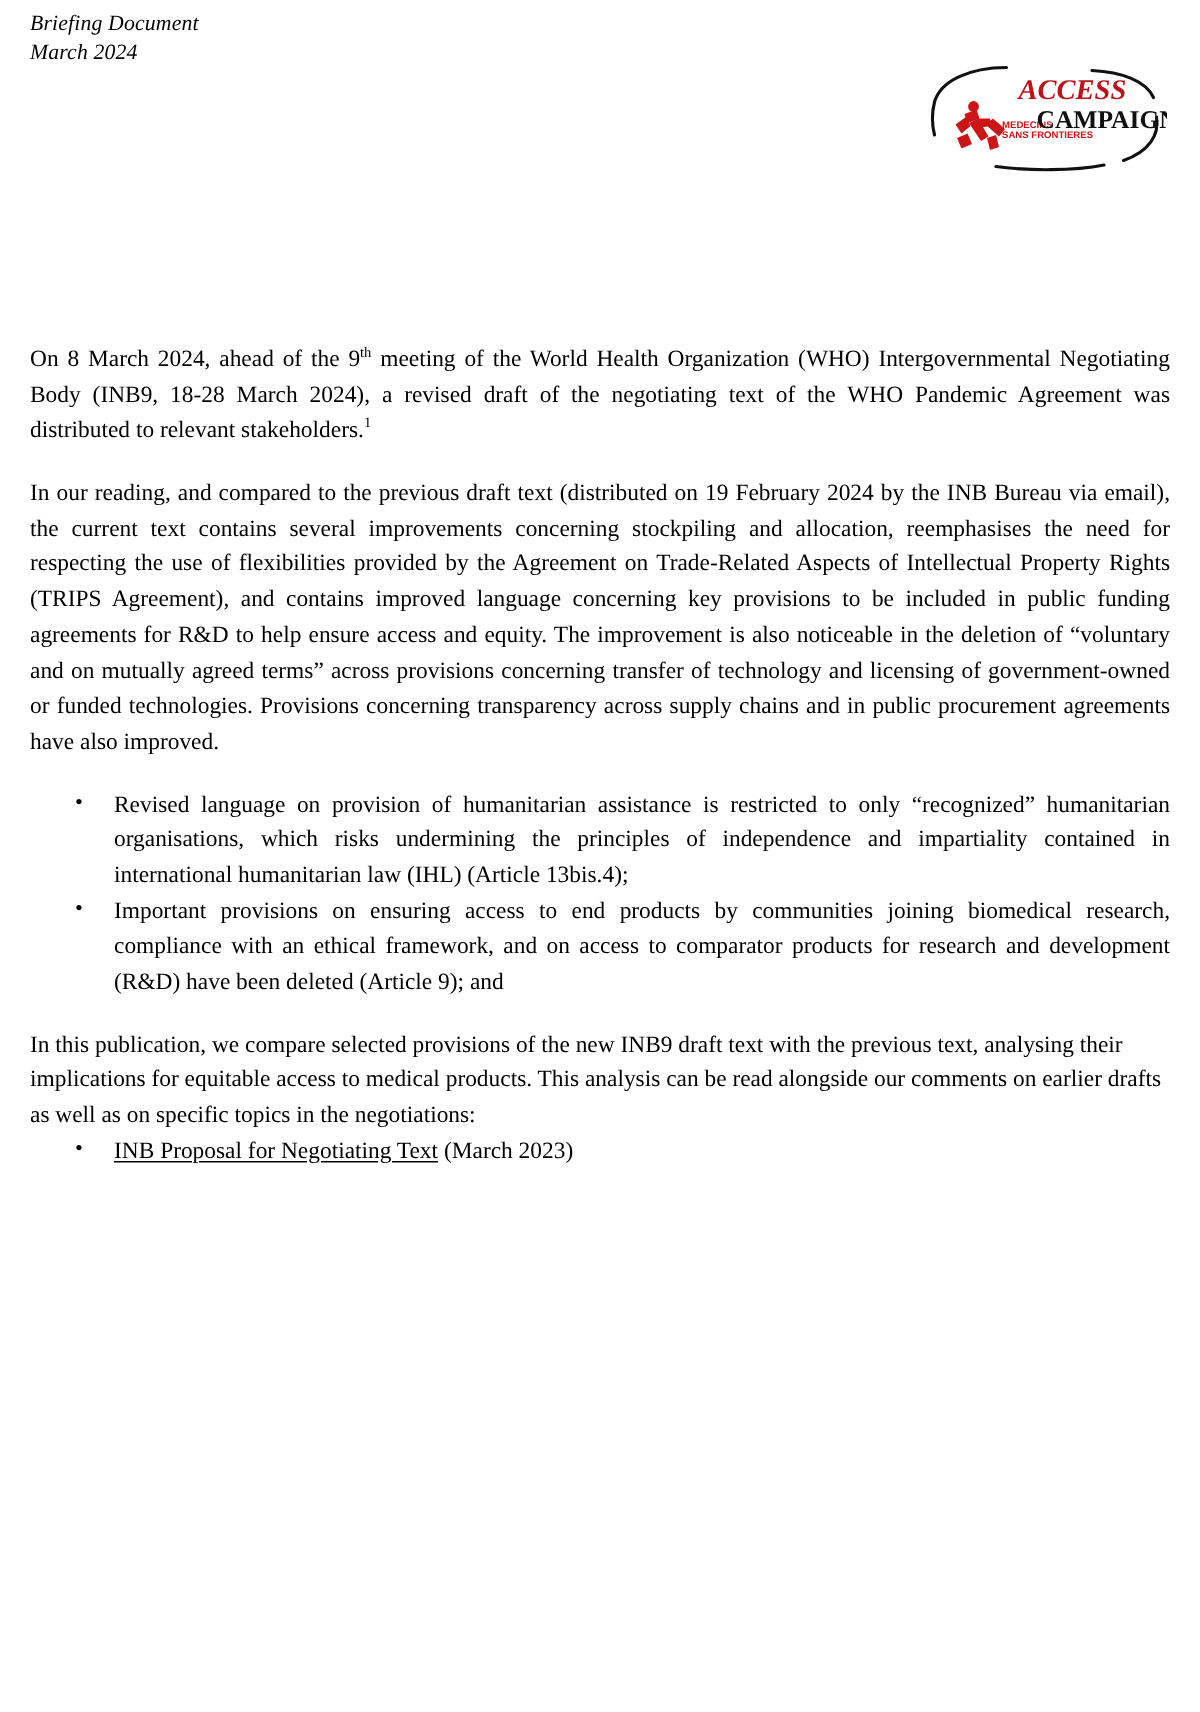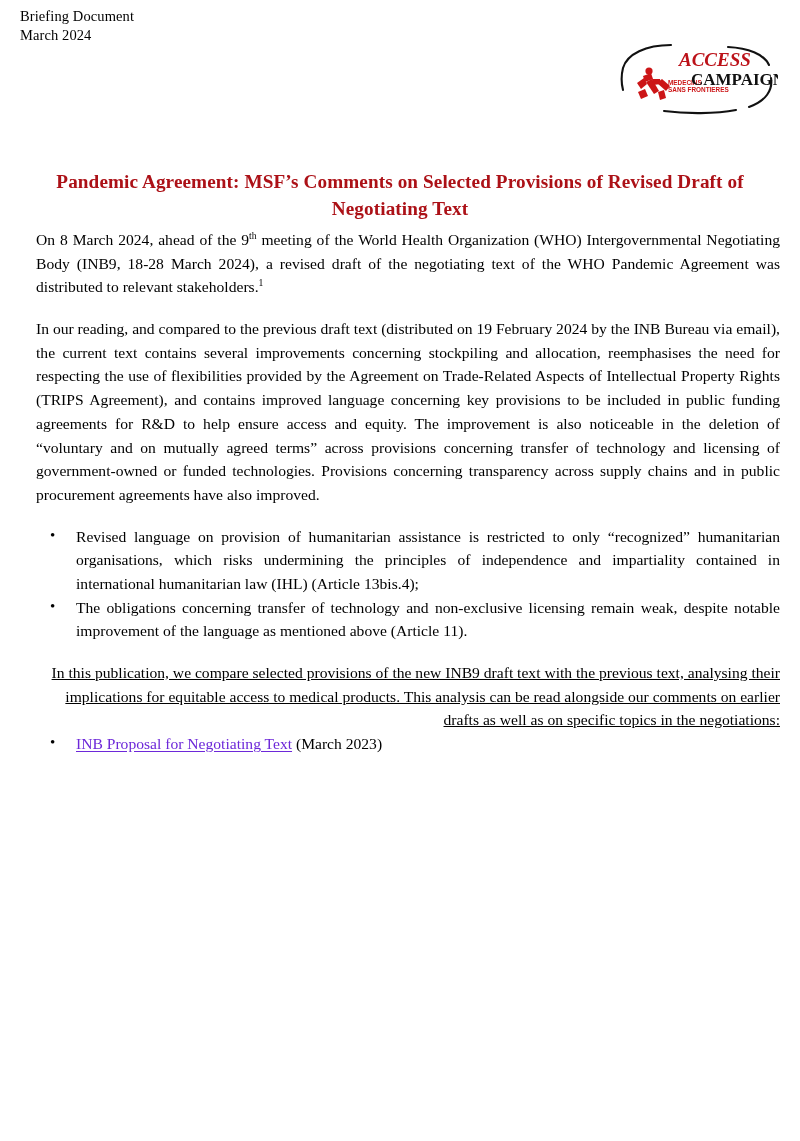--- a/index.html
+++ b/index.html
@@ -21,20 +21,21 @@
   }
 
   
   .doc-header {
     position: absolute;
     top: 7px;
     left: 20px;
     font-size: 14.5px;
     line-height: 1.28;
     letter-spacing: .1px;
+    font-style: italic;
   }
   .doc-header div { white-space: nowrap; }
 
   
   .logo {
     position: absolute;
     left: 616px;
     top: 38px;
     width: 162px;
     height: 84px;
@@ -58,25 +59,25 @@
   
   .content {
     position: absolute;
     left: 20px;
     top: 228px;
     width: 760px;
     font-size: 15.6px;
     line-height: 1.52;
   }
   p.para {
-    margin: 0 0 18px 16px;
+    margin: 0 0 18px 0;
     text-align: justify;
     text-justify: inter-word;
   }
-  p.para.flush { text-align: right; text-decoration: underline; }
+  p.para.flush { text-align: left; }
   p.tight { margin-bottom: 0; }
 
   ul.bullets {
     list-style: none;
     margin: 0 0 18px 0;
     padding: 0;
   }
   ul.bullets > li {
     position: relative;
     padding-left: 56px;
@@ -92,21 +93,21 @@
     font-size: 15px;
   }
   ul.bullets.links > li {
     text-align: left;
   }
   ul.bullets.links > li::before {
     left: 30px;
   }
 
   a.doclink {
-    color: #6d28d9;
+    color: #000000;
     text-underline-offset: 2px;
   }
   sup {
     font-size: 0.62em;
     vertical-align: super;
     line-height: 0;
   }
 </style>
 </head>
 <body>
@@ -138,35 +139,31 @@
         <path d="M22 54 l7 -3 l3 7 l-7 3 z"></path>
         <path d="M42 54 l6 -2 l2 8 l-6 2 z"></path>
       </g>
       <text x="52" y="47" font-family="'Liberation Sans', sans-serif" font-size="6.4" font-weight="bold" fill="#cc1517">MEDECINS</text>
       <text x="52" y="54" font-family="'Liberation Sans', sans-serif" font-size="6.4" font-weight="bold" fill="#cc1517">SANS FRONTIERES</text>
       <text x="63" y="28" font-family="'Liberation Serif', serif" font-size="19" font-style="italic" font-weight="bold" fill="#bc1219">ACCESS</text>
       <text x="75" y="47" font-family="'Liberation Serif', serif" font-size="17" font-weight="bold" fill="#111111">CAMPAIGN</text>
     </svg>
   </div>
 
-  <h1 class="doc-title">
-    <span>Pandemic Agreement: MSF’s Comments on Selected Provisions of Revised</span>
-    <span>Draft of Negotiating Text</span>
-  </h1>
 
   <div class="content">
 
     <p class="para"><span>On 8 March 2024, ahead of the 9</span><sup>th</sup><span> meeting of the World Health Organization (WHO) Intergovernmental Negotiating Body (INB9, 18-28 March 2024), a revised draft of the negotiating text of the WHO Pandemic Agreement was distributed to relevant stakeholders.</span><sup>1</sup></p>
 
     <p class="para">In our reading, and compared to the previous draft text (distributed on 19 February 2024 by the INB Bureau via email), the current text contains several improvements concerning stockpiling and allocation, reemphasises the need for respecting the use of flexibilities provided by the Agreement on Trade-Related Aspects of Intellectual Property Rights (TRIPS Agreement), and contains improved language concerning key provisions to be included in public funding agreements for R&amp;D to help ensure access and equity. The improvement is also noticeable in the deletion of “voluntary and on mutually agreed terms” across provisions concerning transfer of technology and licensing of government-owned or funded technologies. Provisions concerning transparency across supply chains and in public procurement agreements have also improved.</p>
 
 
     <ul class="bullets">
       <li>Revised language on provision of humanitarian assistance is restricted to only “recognized” humanitarian organisations, which risks undermining the principles of independence and impartiality contained in international humanitarian law (IHL) (Article 13bis.4);</li>
-      <li>The obligations concerning transfer of technology and non-exclusive licensing remain weak, despite notable improvement of the language as mentioned above (Article 11).</li>
+      <li>Important provisions on ensuring access to end products by communities joining biomedical research, compliance with an ethical framework, and on access to comparator products for research and development (R&amp;D) have been deleted (Article 9); and</li>
     </ul>
 
     <p class="para flush tight">In this publication, we compare selected provisions of the new INB9 draft text with the previous text, analysing their implications for equitable access to medical products. This analysis can be read alongside our comments on earlier drafts as well as on specific topics in the negotiations:</p>
 
     <ul class="bullets links">
       <li><a class="doclink" href="#">INB Proposal for Negotiating Text</a><span> (March 2023)</span></li>
     </ul>
 
   </div>
 </div>

